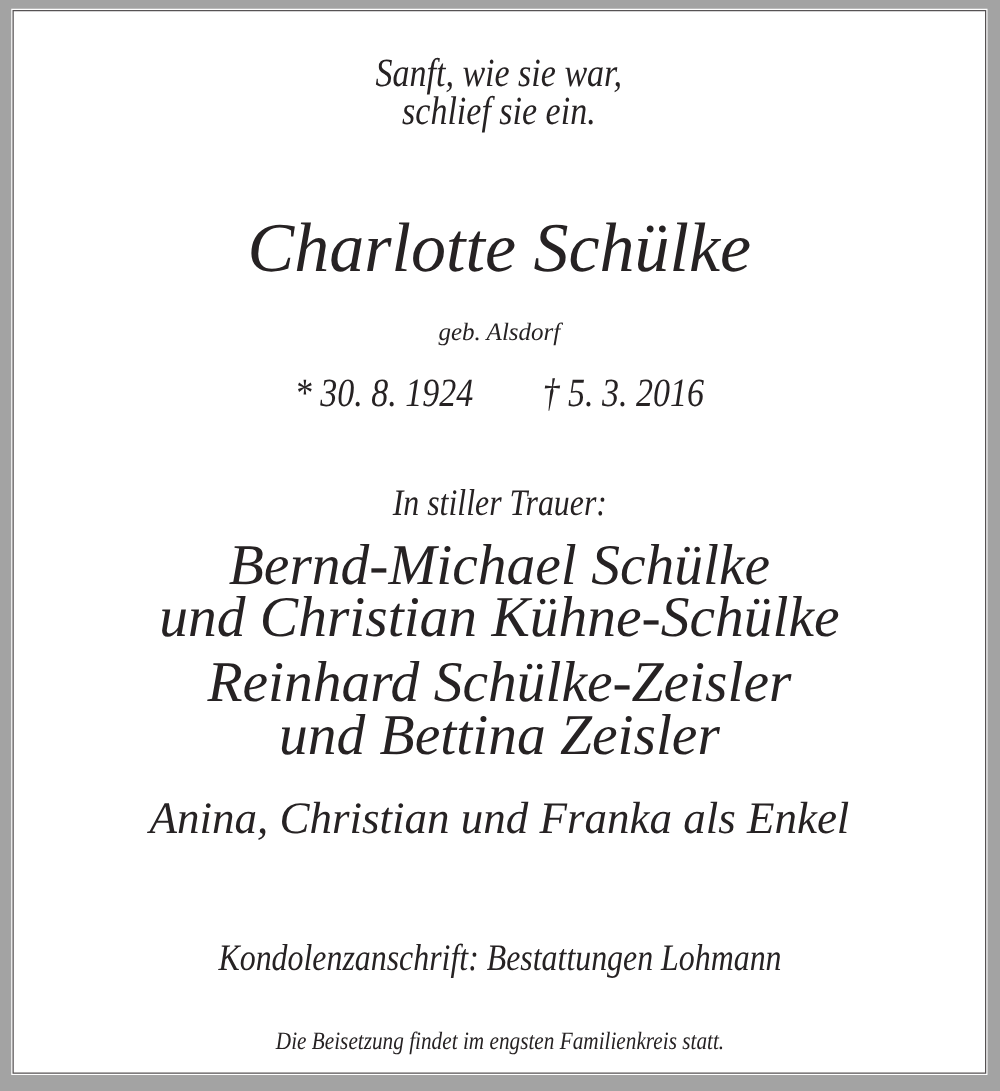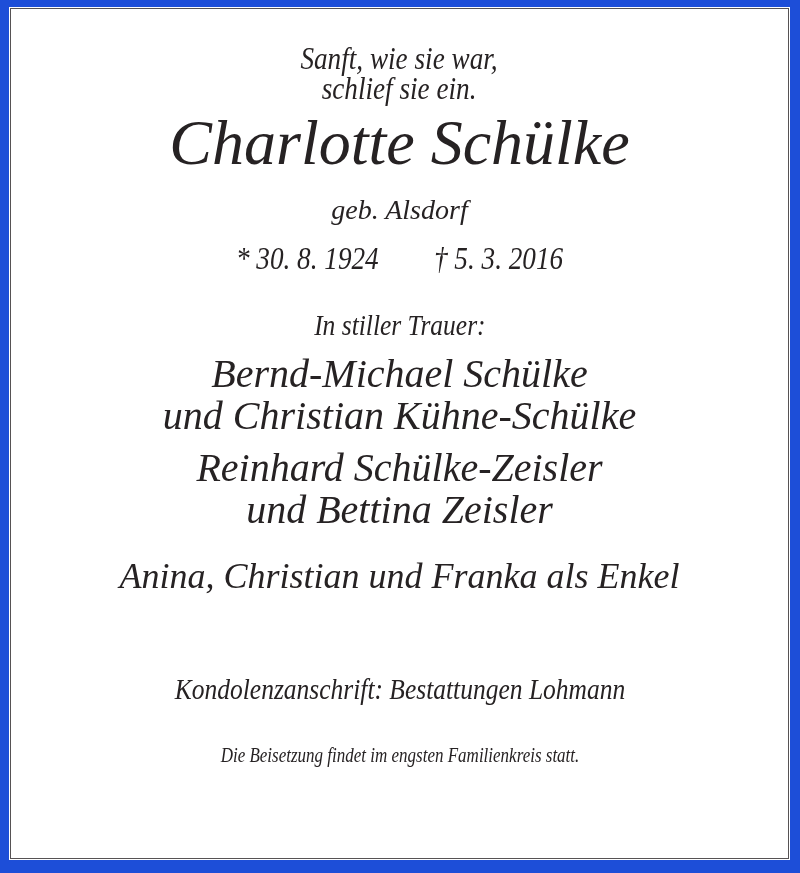--- a/index.html
+++ b/index.html
@@ -1,20 +1,20 @@
 <!DOCTYPE html>
 <html><head>
 <meta charset="utf-8">
 <style>
   html, body { margin: 0; padding: 0; background: #ffffff; }
   .page {
     position: relative;
     width: 800px;
     height: 873px;
-    background: #1d4ed8;            
+    background: #a3a3a3;            
     overflow: hidden;
     font-family: "Liberation Serif", "DejaVu Serif", serif;
   }
   .inner-white {
     position: absolute;
     top: 7px; left: 9px; right: 10px; bottom: 13px;
     background: #ffffff;
     padding: 1px;                   
     box-sizing: border-box;
   }
@@ -30,27 +30,27 @@
     font-style: italic;
     color: #262223;
   }
   .cond {                            
     display: inline-block;
     transform: scaleX(0.85);
     transform-origin: 50% 50%;
     white-space: nowrap;
   }
   .epigraph { font-size: 32px; line-height: 30px; }
-  .name     { font-size: 64px; line-height: 80px; white-space: nowrap; }
-  .maiden   { font-size: 28px; line-height: 30px; margin-top: 12px; }
+  .name     { font-size: 56px; line-height: 80px; margin-top: 56px; white-space: nowrap; }
+  .maiden   { font-size: 20px; line-height: 30px; margin-top: 12px; }
   .dates    { margin-top: 16px; font-size: 32px; line-height: 34px;
               display: flex; justify-content: center; gap: 65px;
               transform: scaleX(0.85); transform-origin: 50% 50%; }
-  .trauer   { font-size: 30px; line-height: 32px; margin-top: 34px; }
-  .family   { font-size: 40px; line-height: 42px; }
+  .trauer   { font-size: 30px; line-height: 32px; margin-top: 56px; }
+  .family   { font-size: 46px; line-height: 42px; }
   .family-1 { margin-top: 12px; }
   .family-2 { margin-top: 10px; }
   .enkel    { font-size: 36px; line-height: 42px; margin-top: 24px; }
   .condolence { font-size: 30px; line-height: 32px; margin-top: 76px; }
   .closing  { font-size: 20px; line-height: 28px; margin-top: 36px; }
 </style>
 </head>
 <body>
 
 <div class="page">

